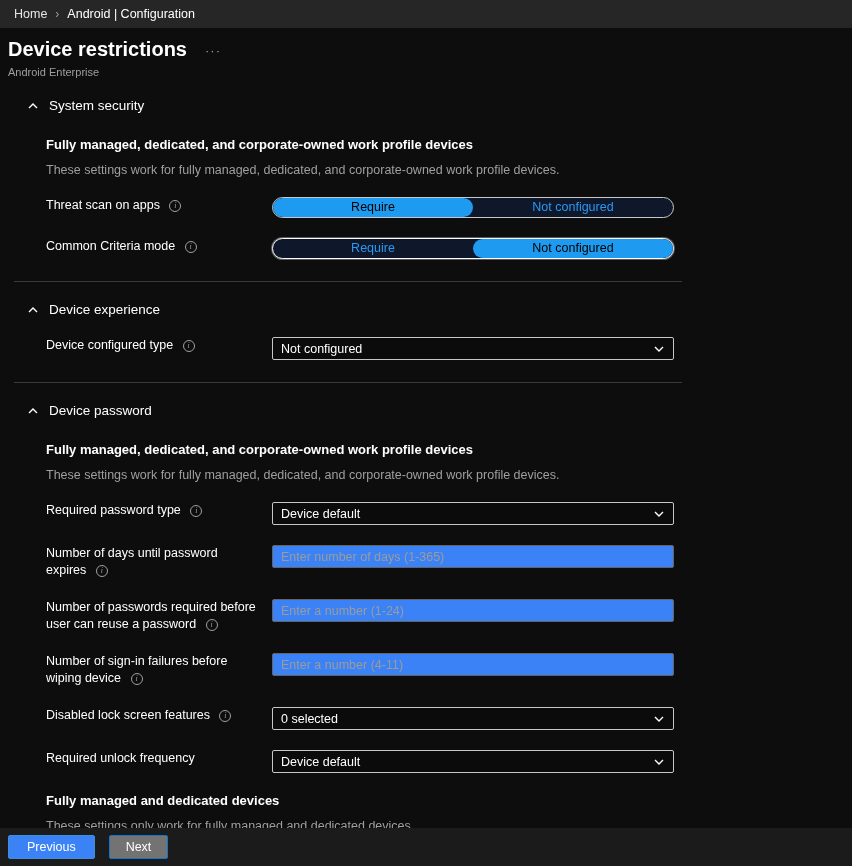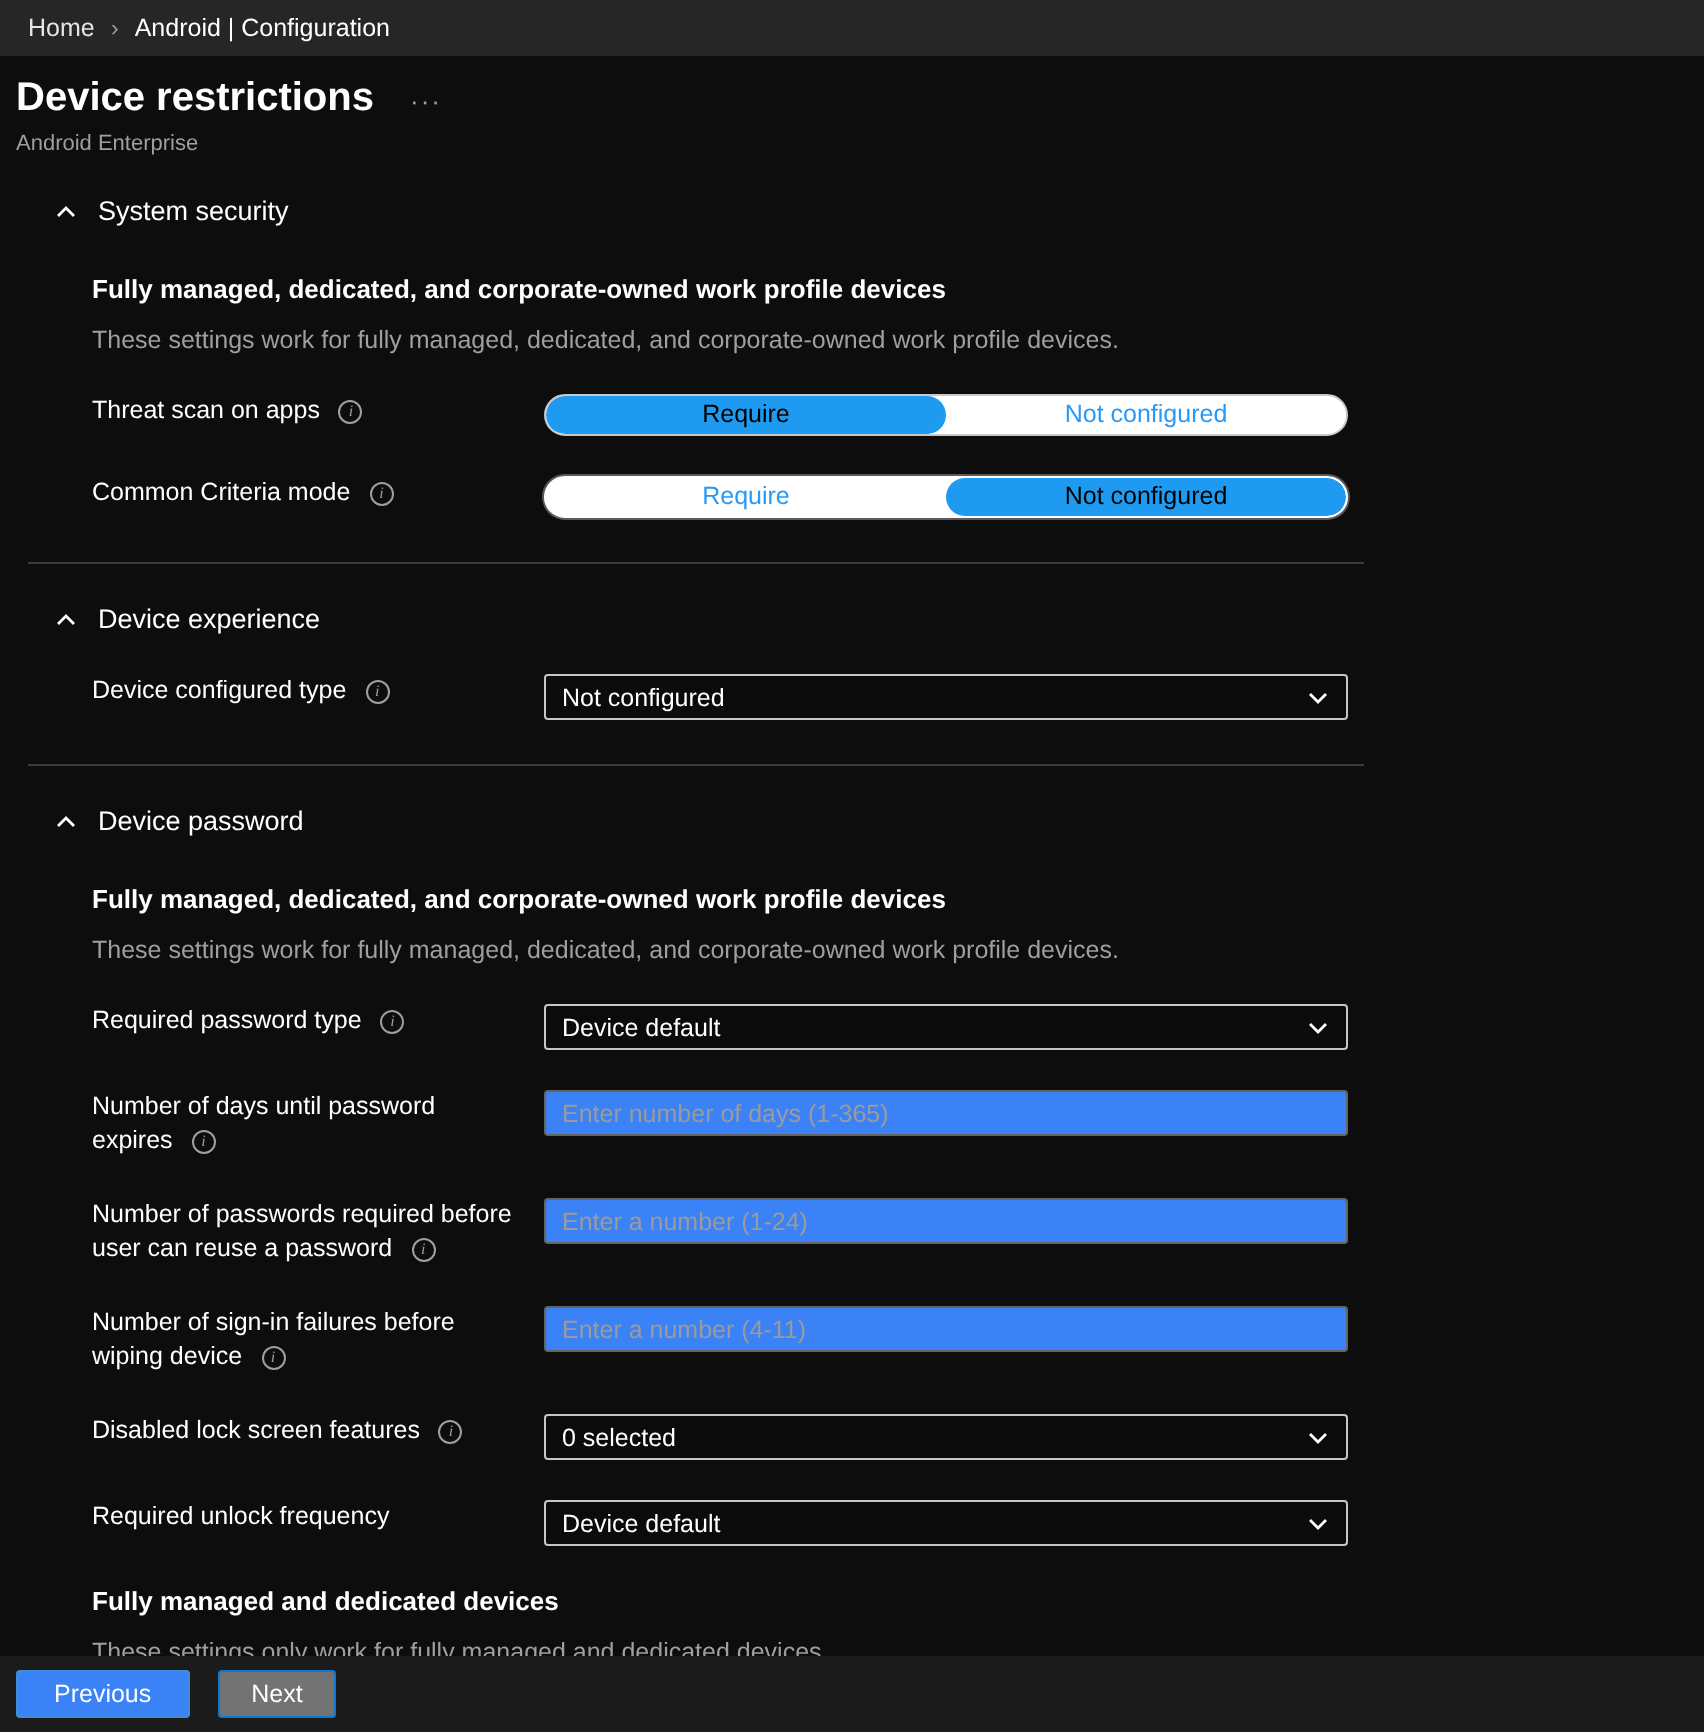--- a/index.html
+++ b/index.html
@@ -38,21 +38,21 @@
   .info-icon {
     display:inline-flex; align-items:center; justify-content:center;
     width:12px; height:12px; border:1px solid #a19f9d; border-radius:50%;
     color:#a19f9d; font-size:8px; font-style:italic; margin-left:6px;
     vertical-align:1px; cursor:pointer; font-family:"Liberation Serif", serif;
   }
 
   
   .toggle {
     flex:0 0 402px; height:21px; border:1px solid #c8c8c8; border-radius:11px;
-    display:flex; background:#ffffff; overflow:hidden;
+    display:flex; background:#0f172a; overflow:hidden;
   }
   .toggle.focused { border-color:#ffffff; box-shadow:0 0 0 1px #5a5a5a; }
   .toggle .opt {
     flex:1; text-align:center; line-height:19px; font-size:12.5px;
     color:#2899f5; cursor:pointer; border-radius:10px;
   }
   .toggle .opt.sel-blue { background:#1e9bf0; color:#000; }
   .toggle.magenta .opt { color:#d13ad1; }
   .toggle.magenta .opt.sel-magenta { background:#d13ad1; color:#000; }
 

